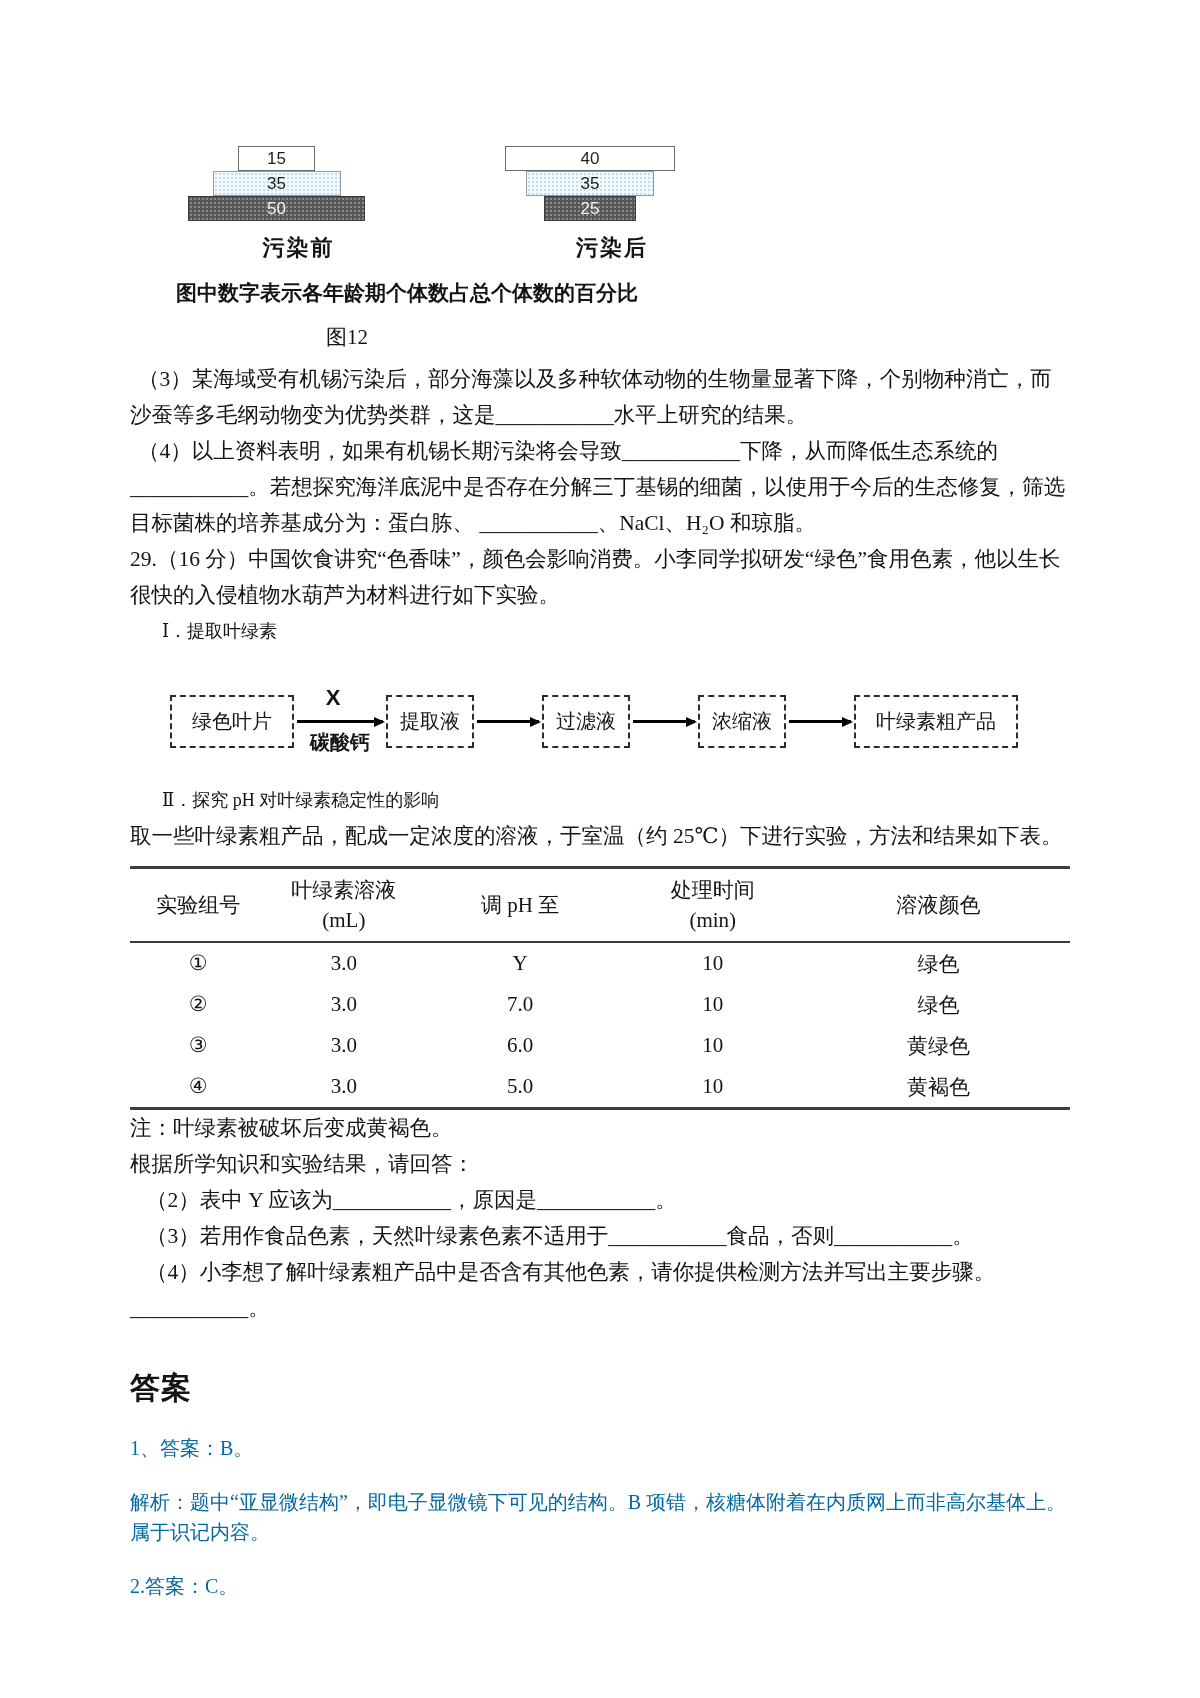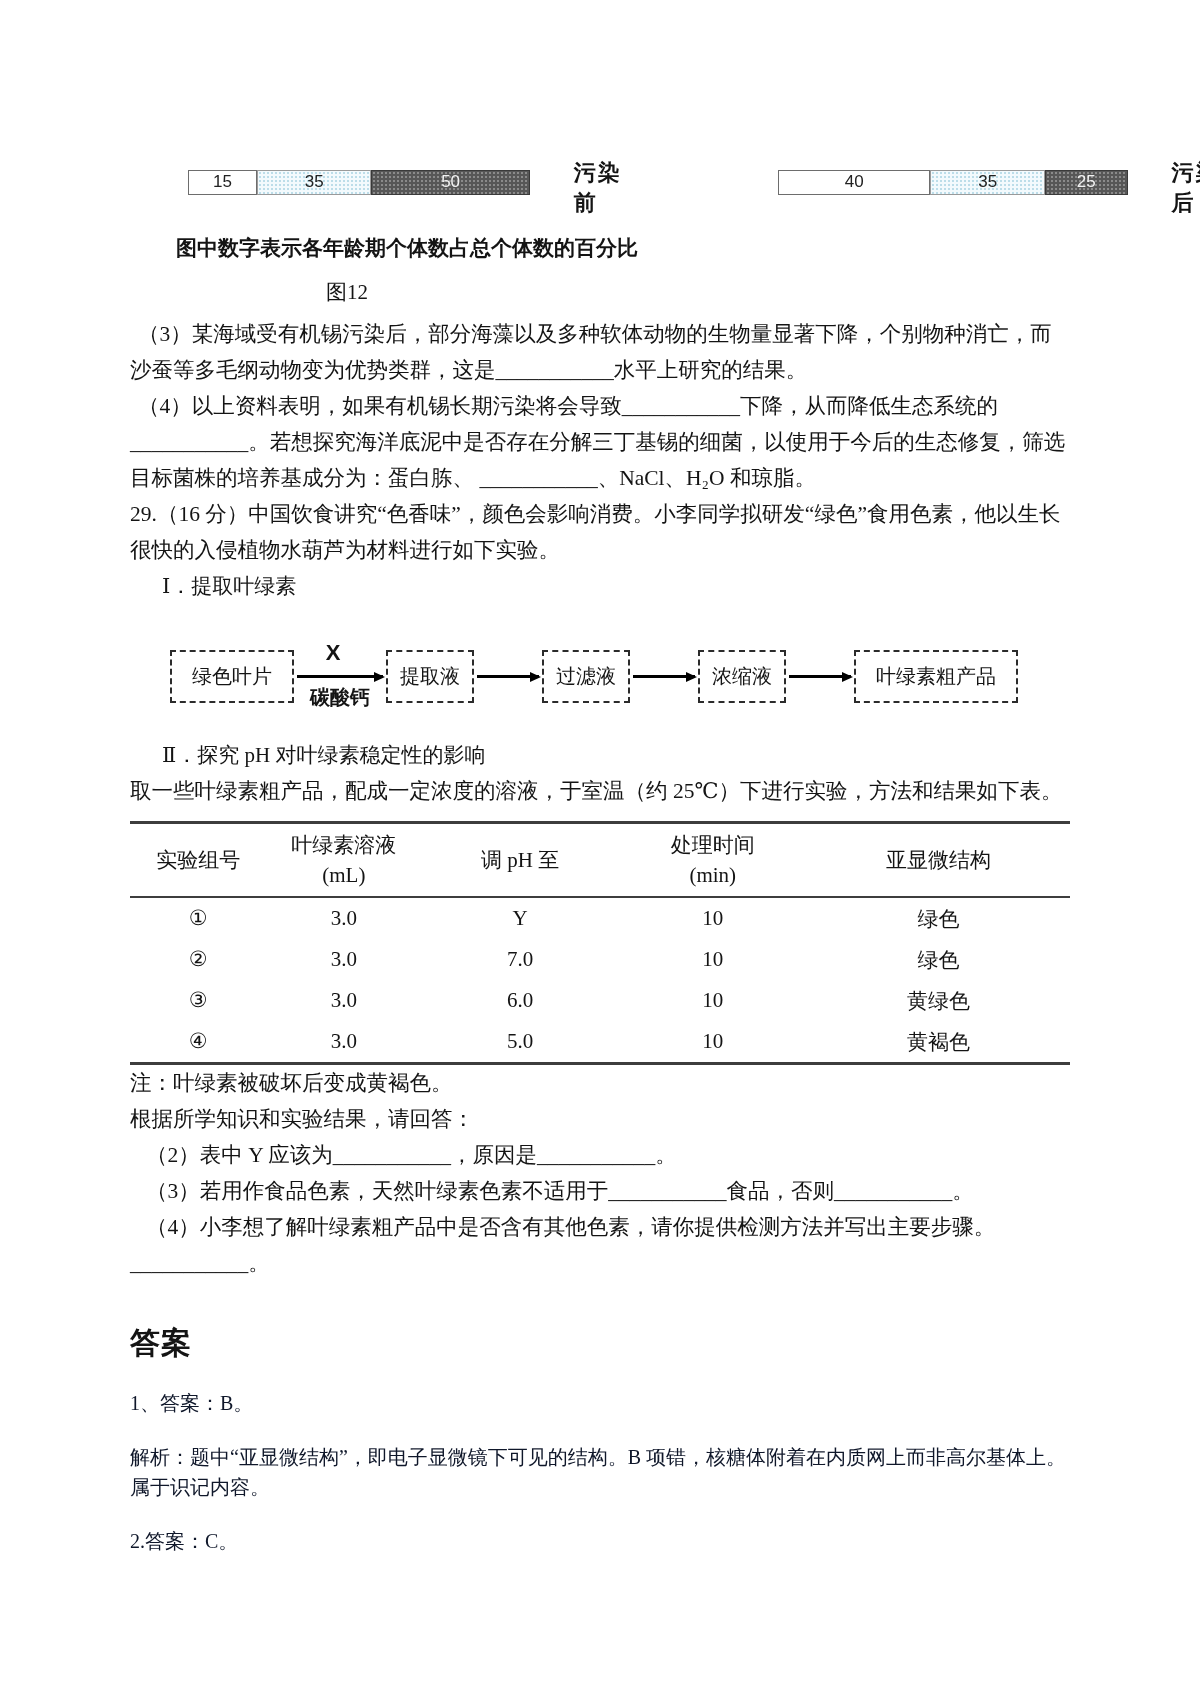--- a/index.html
+++ b/index.html
@@ -5,21 +5,21 @@
   html,body { margin:0; padding:0; background:#ffffff; }
   body {
     width:1200px; height:1698px; overflow:hidden;
     font-family:"Liberation Serif","DejaVu Serif",serif;
     color:#141414;
   }
   .page { padding:146px 130px 0 130px; }
 
   
   .pyramids { display:flex; margin-left:58px; gap:140px; }
-  .pyr { display:flex; align-items:center; }
+  .pyr { display:flex; flex-direction:column; align-items:center; }
   .bar {
     height:25px; box-sizing:border-box;
     display:flex; align-items:center; justify-content:center;
     font-family:"Liberation Sans","DejaVu Sans",sans-serif; font-size:17px;
   }
   .bar-young {
     background-color:#575757;
     background-image:radial-gradient(#8b8b8b 0.8px, transparent 0.9px);
     background-size:4px 4px;
     border:1px solid #3a3a3a; color:#f2f2f2;
@@ -37,21 +37,21 @@
   .leg-item { display:flex; align-items:center; gap:10px; font-weight:bold; font-size:21px; }
   .swatch { width:20px; height:20px; box-sizing:border-box; }
 
   .caption { margin:16px 0 0 46px; font-weight:bold; font-size:21px; }
   .fig-label { margin:16px 0 10px 196px; font-size:21px; }
 
   
   .para { font-size:21.5px; line-height:36px; margin:0; }
   .indent-sm { text-indent:8px; }
   .indent-md { text-indent:16px; }
-  .sec-title { font-size:21px; line-height:36px; margin:0 0 0 32px; }
+  .sec-title { font-size:18px; line-height:36px; margin:0 0 0 32px; }
 
   
   .flow { display:flex; align-items:center; margin:46px 0 34px 40px; }
   .fbox {
     border:2px dashed #2b2b2b; padding:11px 12px;
     font-size:20px; text-align:center; white-space:nowrap;
   }
   .fbox-wide { padding:11px 20px; }
   .farrow {
     position:relative; flex:0 0 62px; height:2.5px; background:#000; margin:0 3px;
@@ -80,21 +80,21 @@
     border-bottom:2px solid #3d3d3d; font-weight:normal;
     font-size:21px; padding:6px 2px; text-align:center; vertical-align:middle;
   }
   .exp-table td {
     text-align:center; font-size:21px; padding:4px 2px; height:33px; vertical-align:middle;
   }
   .hline { line-height:30px; }
 
   
   .ans-heading { margin:42px 0 0 0; font-size:30px; font-weight:bold; letter-spacing:1px; }
-  .ans-line { color:#0f172a; font-size:20px; line-height:30px; margin:24px 0 0 0; }
+  .ans-line { color:#0369a1; font-size:20px; line-height:30px; margin:24px 0 0 0; }
 </style>
 </head>
 <body>
 
 <div class="page">
 
   <div class="pyramids">
     <div class="pyr">
       <div class="bar bar-old" style="width:77px">15</div>
       <div class="bar bar-adult" style="width:128px">35</div>
@@ -157,21 +157,21 @@
         </th>
         <th>
           <div class="hline">调 pH 至</div>
           <div class="hline"></div>
         </th>
         <th>
           <div class="hline">处理时间</div>
           <div class="hline">(min)</div>
         </th>
         <th>
-          <div class="hline">亚显微结构</div>
+          <div class="hline">溶液颜色</div>
           <div class="hline"></div>
         </th>
       </tr>
     </thead>
     <tbody>
       <tr>
         <td>①</td>
         <td>3.0</td>
         <td>Y</td>
         <td>10</td>

